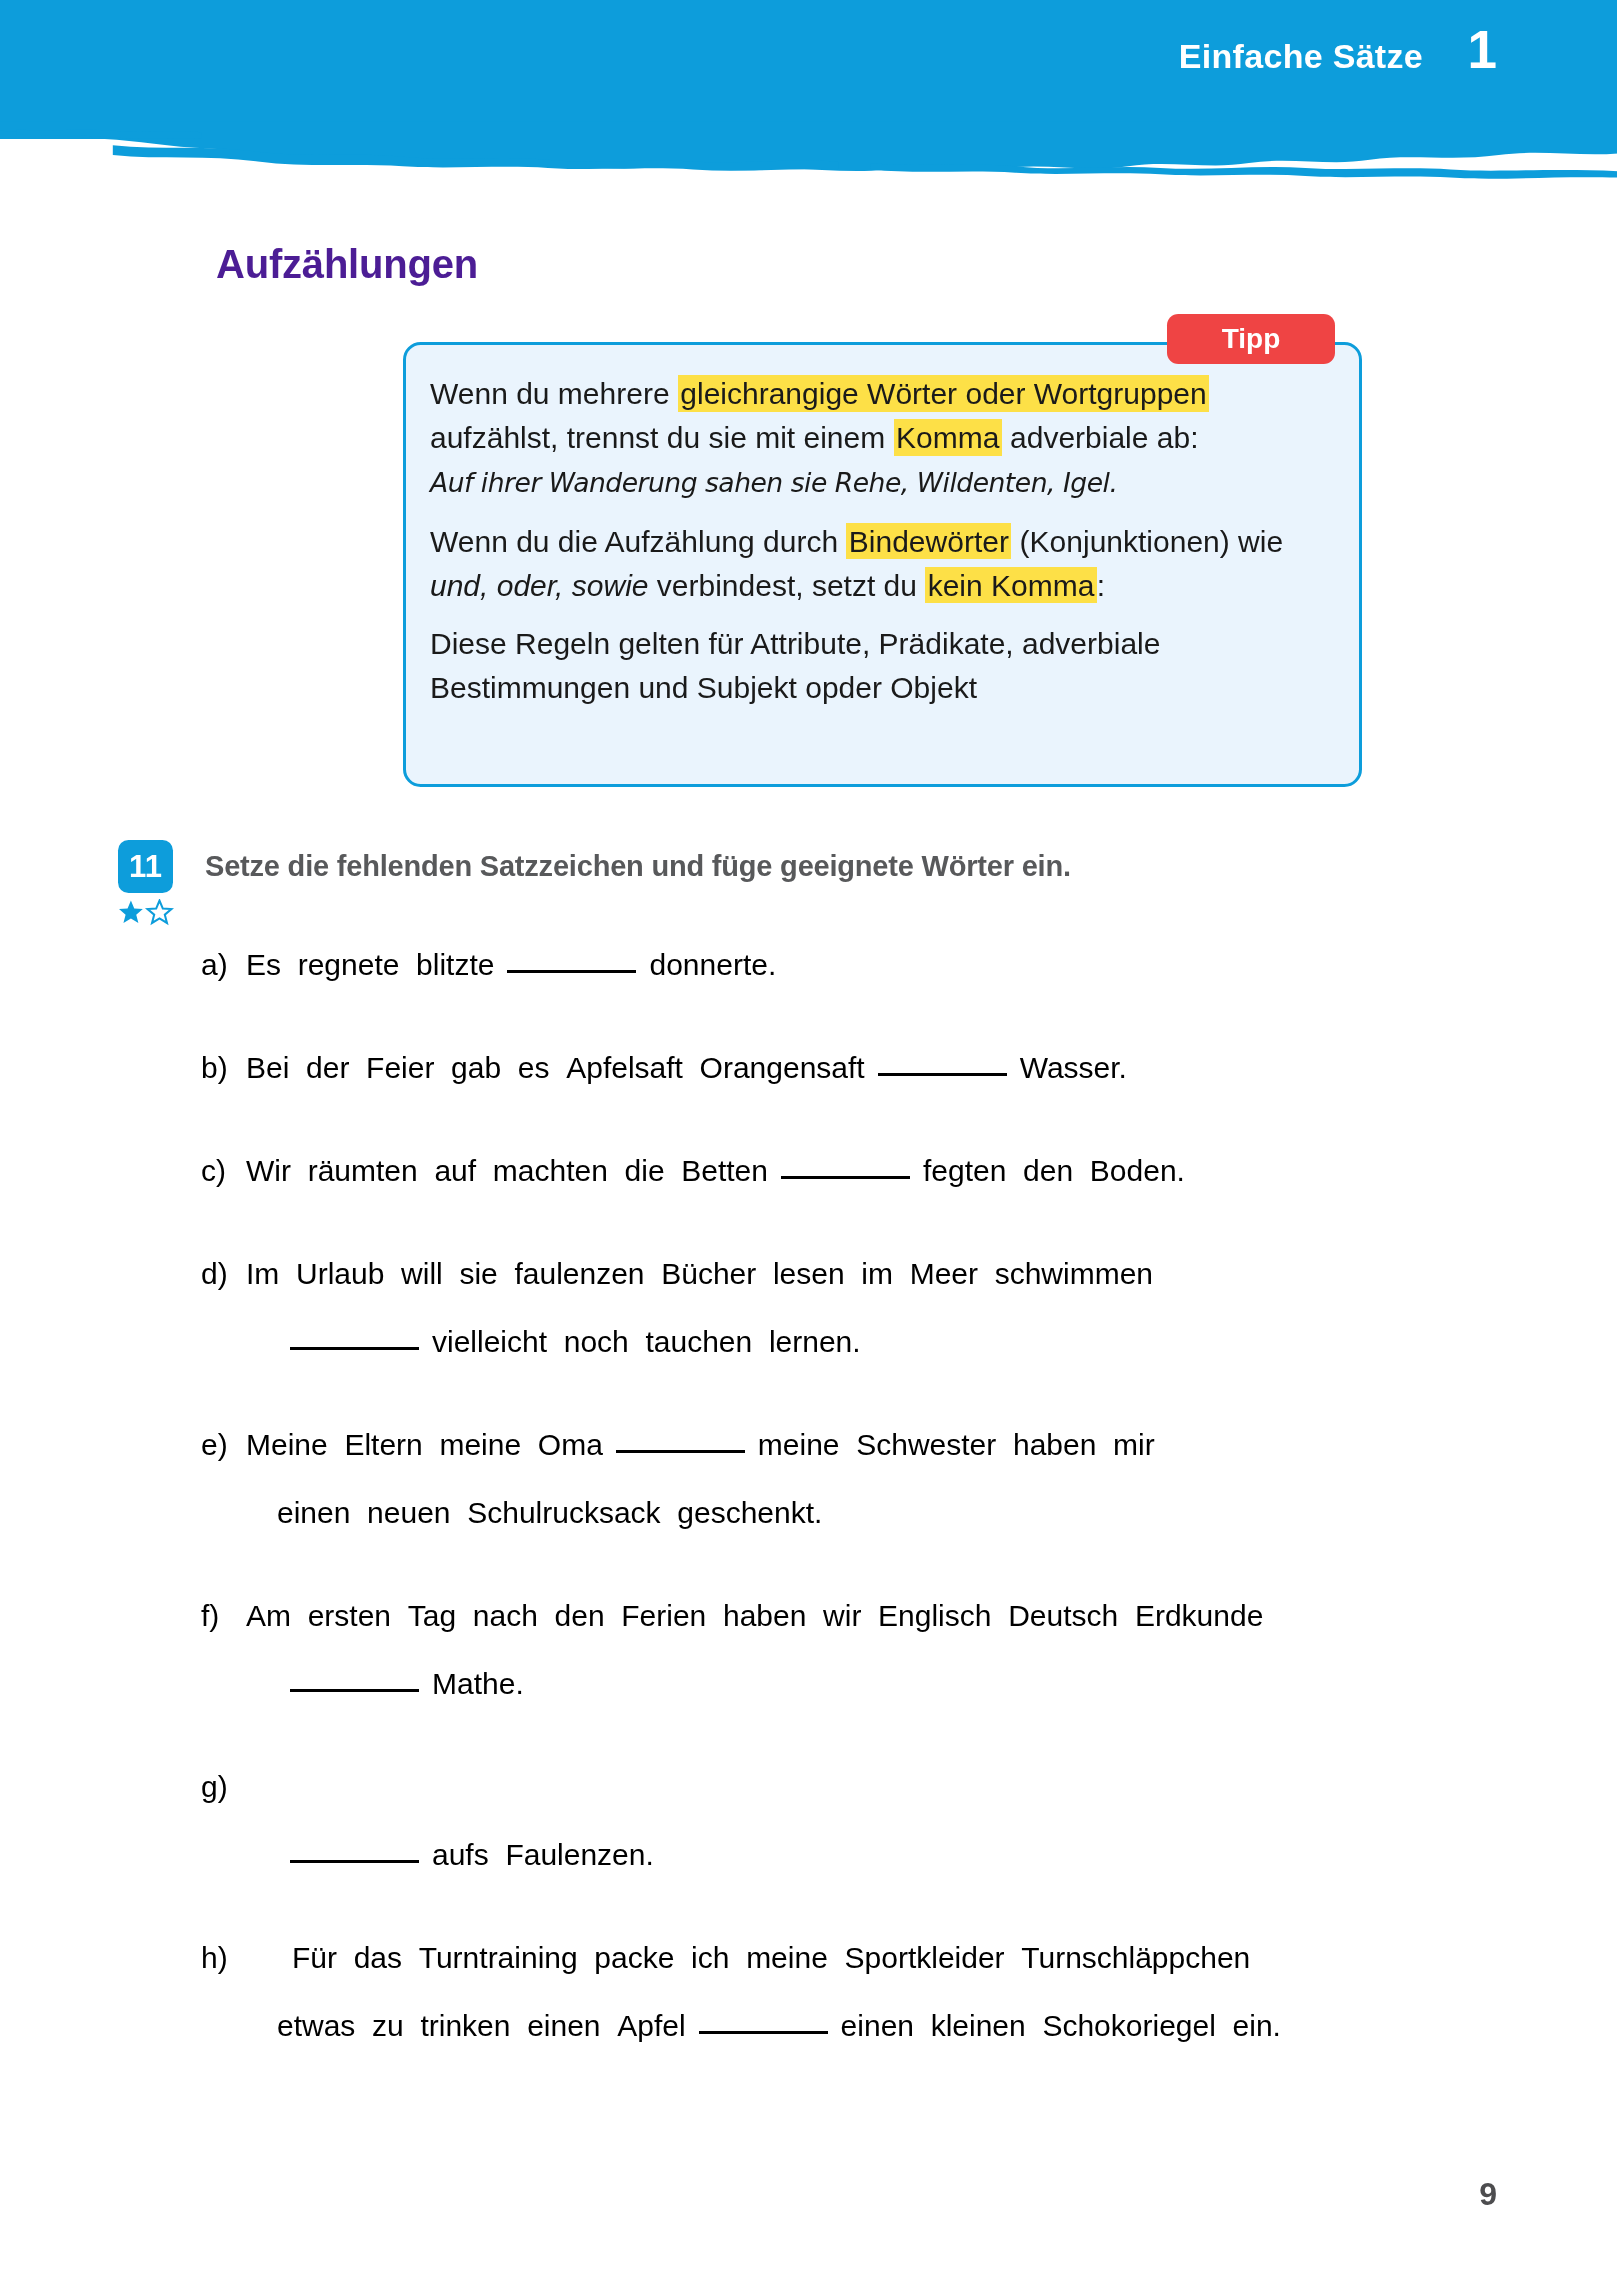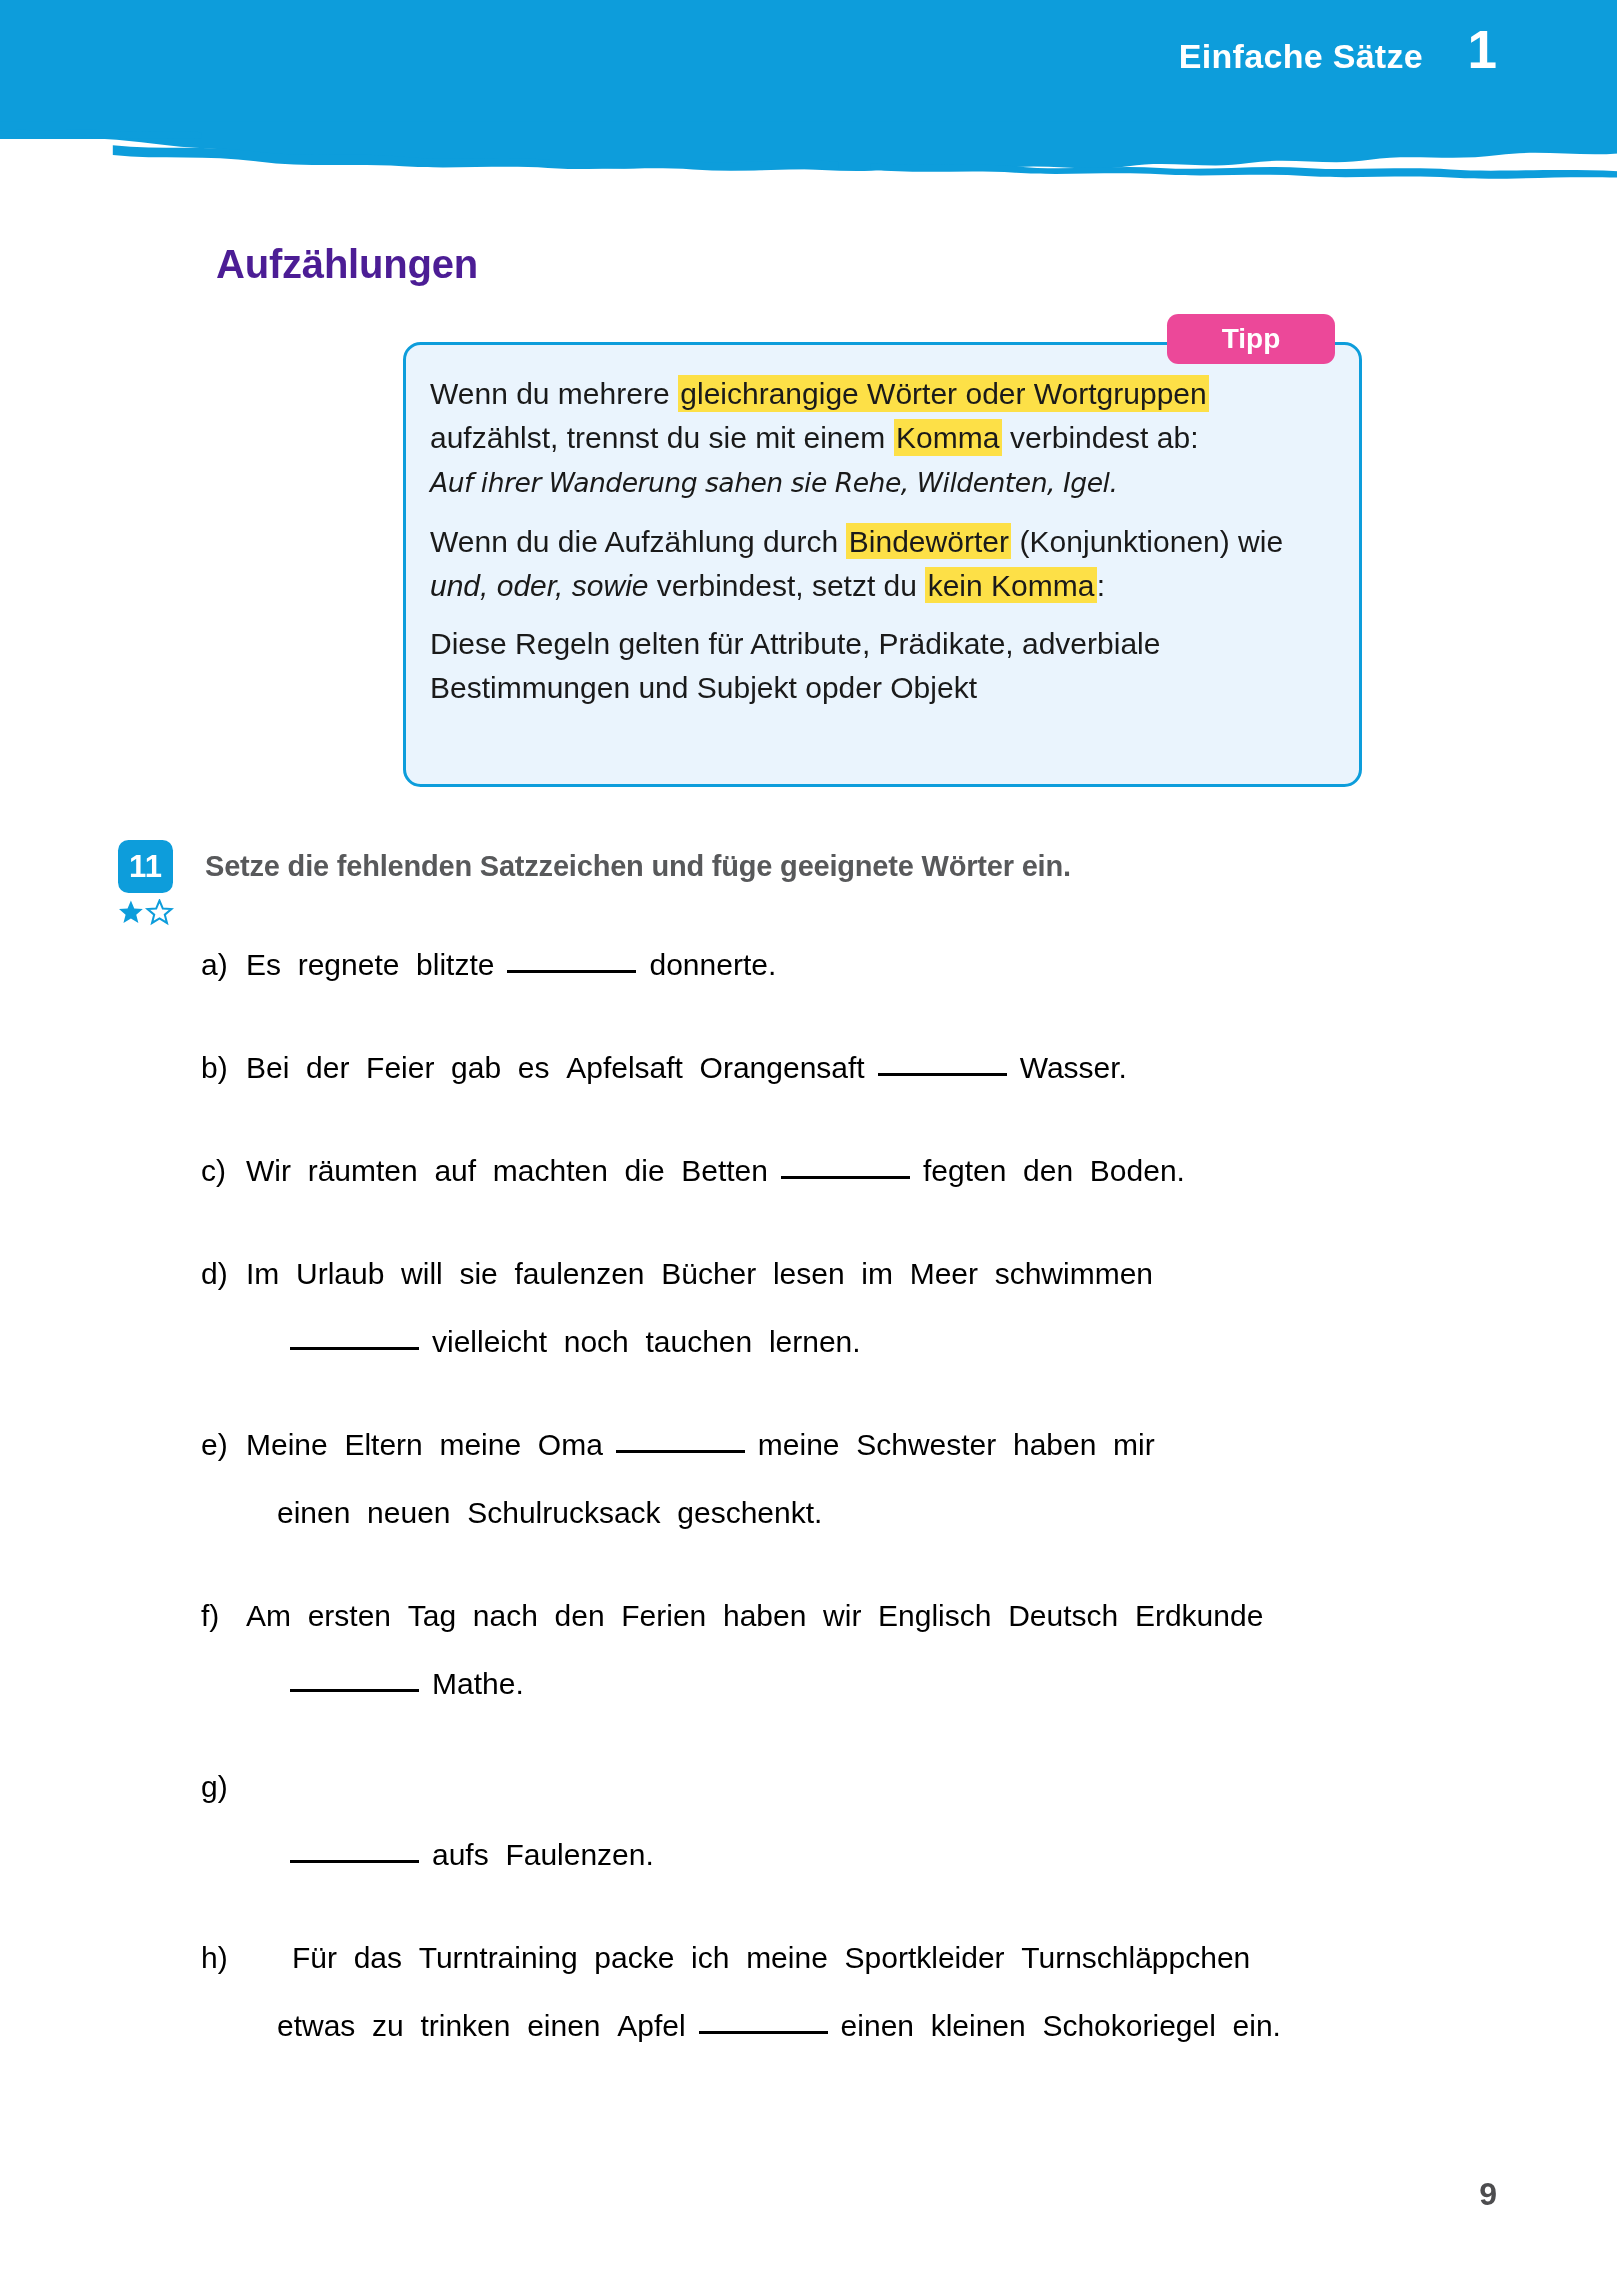--- a/index.html
+++ b/index.html
@@ -80,21 +80,21 @@
     background: #eaf4fd;
     border: 3.2px solid #0d9ddb;
     border-radius: 17.7px;
   }
   .tipp-badge {
     position: absolute;
     left: 1167px;
     top: 314px;
     width: 168px;
     height: 50px;
-    background: #ec4899;
+    background: #ef4444;
     border-radius: 11.3px;
     color: #ffffff;
     font-size: 28px;
     font-weight: bold;
     display: flex;
     align-items: center;
     justify-content: center;
     font-family: "Liberation Sans", sans-serif;
     z-index: 5;
   }
@@ -234,21 +234,21 @@
 </div>
 
 <div class="header-title">Einfache Sätze</div>
 <div class="header-chapter">1</div>
 
 <div class="section-title">Aufzählungen</div>
 
 <div class="tipp-box"></div>
 <div class="tipp-badge">Tipp</div>
 <div class="tipp-inner" id="tipp-inner">
-    <div class="tipp-p"><span>Wenn du mehrere </span><span class="hl">gleichrangige Wörter oder Wortgruppen</span><span> aufzählst, trennst du sie mit einem </span><span class="hl">Komma</span><span> verbindest ab:</span><br><span class="hand">Auf ihrer Wanderung sahen sie Rehe, Wildenten, Igel.</span></div>
+    <div class="tipp-p"><span>Wenn du mehrere </span><span class="hl">gleichrangige Wörter oder Wortgruppen</span><span> aufzählst, trennst du sie mit einem </span><span class="hl">Komma</span><span> adverbiale ab:</span><br><span class="hand">Auf ihrer Wanderung sahen sie Rehe, Wildenten, Igel.</span></div>
     <div class="tipp-p"><span>Wenn du die Aufzählung durch </span><span class="hl">Bindewörter</span><span> (Konjunktionen) wie </span><span class="it">und, oder, sowie</span><span> verbindest, setzt du </span><span class="hl">kein Komma</span><span>:</span><br></div>
     <div class="tipp-p"><span>Diese Regeln gelten für Attribute, Prädikate, adverbiale Bestimmungen und Subjekt opder Objekt</span></div>
   </div>
 
 <div class="ex-badge">11</div>
 
 <div class="ex-stars">
   <svg width="56" height="27" viewBox="0 0 70 34" xmlns="http://www.w3.org/2000/svg" aria-hidden="true">
     <polygon points="16,2 20.2,12 31,12.7 22.7,19.7 25.4,30.2 16,24.4 6.6,30.2 9.3,19.7 1,12.7 11.8,12" fill="#0d9ddb"></polygon>
     <polygon points="52,2 56.2,12 67,12.7 58.7,19.7 61.4,30.2 52,24.4 42.6,30.2 45.3,19.7 37,12.7 47.8,12" fill="none" stroke="#0d9ddb" stroke-width="2.6"></polygon>

